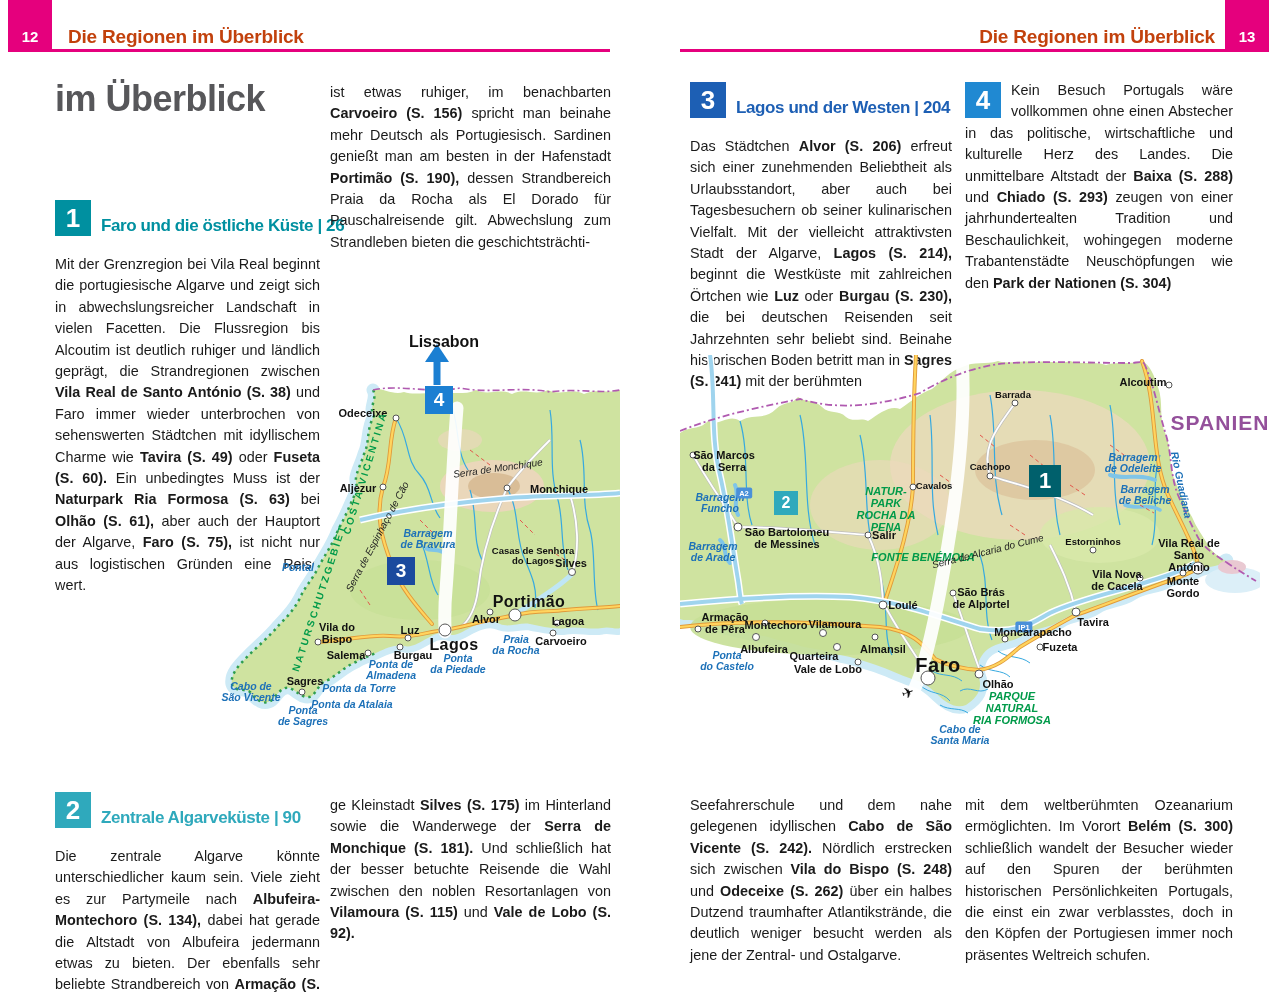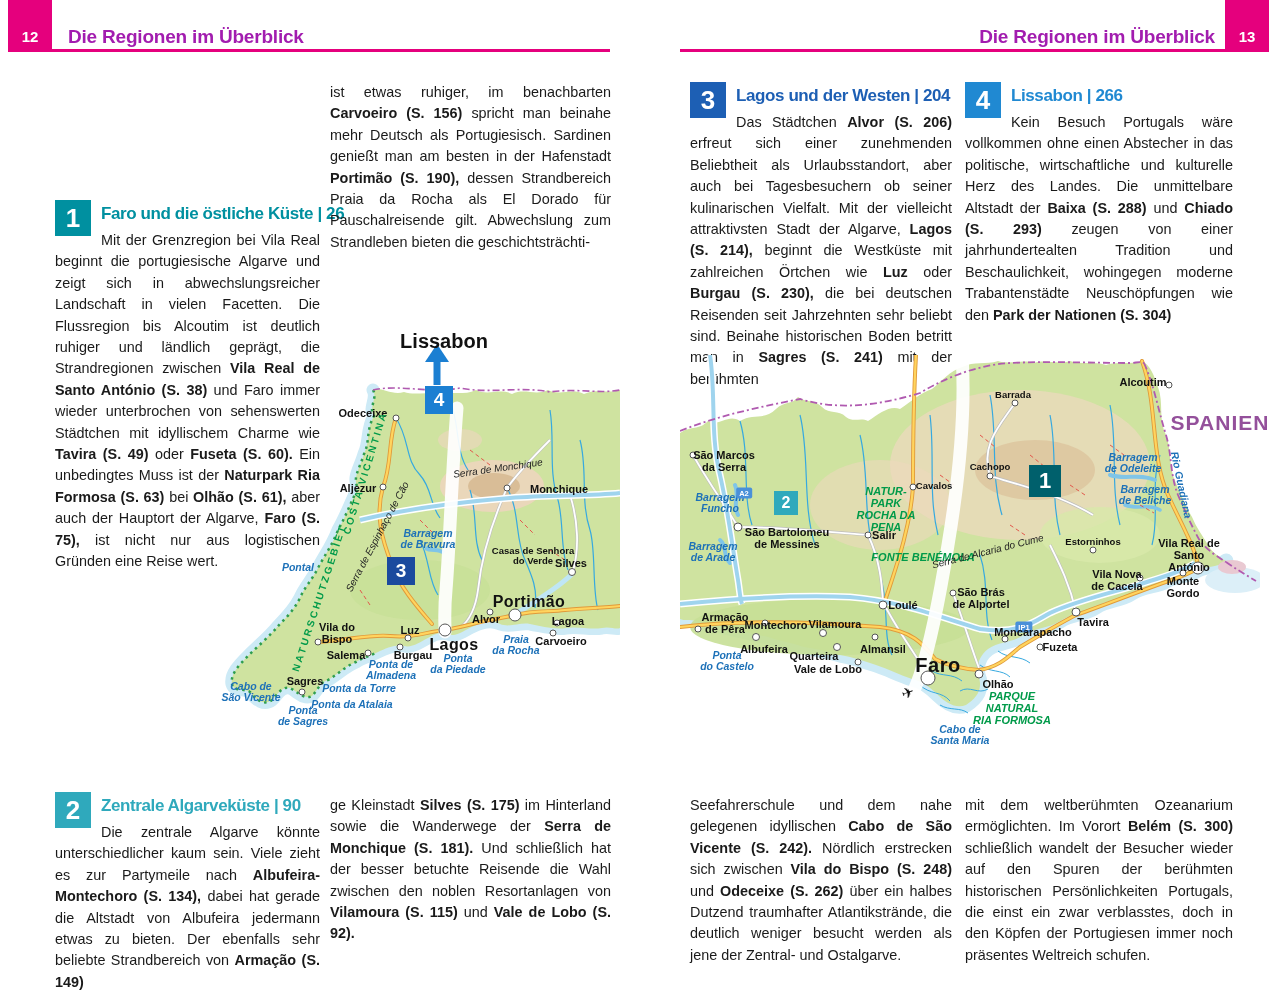--- a/index.html
+++ b/index.html
@@ -3,67 +3,68 @@
 <meta charset="utf-8">
 <style>
   html,body{margin:0;padding:0;background:#ffffff;}
   body{width:1277px;height:1000px;position:relative;overflow:hidden;
        font-family:"Liberation Sans",sans-serif;color:#1a1a1a;}
   .abs{position:absolute;}
   
   .pnbox{position:absolute;top:0;width:44px;height:52px;background:var(--magenta);
          color:#fff;font-weight:bold;font-size:15px;display:flex;align-items:flex-end;
          justify-content:center;padding-bottom:7px;box-sizing:border-box;}
-  .hdr-title{position:absolute;top:26px;font-size:19px;font-weight:bold;color:#a21caf;letter-spacing:-.2px;}
+  .hdr-title{position:absolute;top:26px;font-size:19px;font-weight:bold;color:#c2410c;letter-spacing:-.2px;}
   .hdr-rule{position:absolute;top:49px;height:3px;background:var(--magenta);}
   
   .page-title{position:absolute;left:55px;top:78px;font-size:36px;line-height:41px;
               font-weight:bold;color:#57575a;letter-spacing:-.5px;}
   
   .section{position:absolute;}
   .badge-num{float:left;width:36px;height:36px;color:#fff;font-weight:bold;font-size:26px;
              text-align:center;line-height:36px;margin:2px 10px 2px 0;}
-  .section h2{margin:4px;font-size:17px;font-weight:bold;line-height:24px;letter-spacing:-.4px;white-space:nowrap;}
+  .section h2{margin:16px;font-size:17px;font-weight:bold;line-height:24px;letter-spacing:-.4px;white-space:nowrap;}
   .body{font-size:14.4px;line-height:21.4px;text-align:justify;}
   .b{font-weight:bold;}
   
   .map{position:absolute;}
   .map svg{position:absolute;left:0;top:0;}
   .layer{position:absolute;left:0;top:0;right:0;bottom:0;}
   .map-label{position:absolute;white-space:pre-line;text-align:center;line-height:1.08;
              transform:translate(-50%,-50%);font-size:11px;color:#111;}
   .town{font-size:11px;font-weight:bold;}
   .town-sm{font-size:9.5px;font-weight:bold;}
   .city{font-size:16px;font-weight:bold;letter-spacing:.4px;}
   .city-lg{font-size:20px;font-weight:bold;letter-spacing:.6px;}
   .water{font-size:10.5px;font-weight:bold;font-style:italic;color:var(--water);}
   .park{font-size:11px;font-weight:bold;font-style:italic;color:var(--park);}
   .serra{font-size:10px;font-style:italic;color:#222;white-space:nowrap;}
   .nature{font-size:10px;font-weight:bold;color:var(--park);letter-spacing:2.5px;white-space:nowrap;}
   .spain{font-size:21px;font-weight:bold;color:var(--spain);letter-spacing:1px;}
   .shield{font-size:7.5px;font-weight:bold;font-style:normal;color:#fff;background:#4a90d9;
           padding:1px 3px;border-radius:2px;line-height:1.2;}
-  .lisbon{font-size:20px;font-weight:bold;}
+  .lisbon{font-size:16px;font-weight:bold;}
   .plane{font-size:15px;}
   .badge{color:#fff;font-weight:bold;text-align:center;white-space:nowrap;}
   .map-marker{position:absolute;border:1.6px solid #555;background:#fff;border-radius:50%;
               transform:translate(-50%,-50%);box-sizing:border-box;}
 </style>
 </head>
 <body>
 
 <div class="pnbox" style="left:8px">12</div>
 <div class="hdr-title" style="left:68px">Die Regionen im Überblick</div>
 <div class="hdr-rule" style="left:52px;width:558px"></div>
 
 <div class="pnbox" style="left:1225px">13</div>
 <div class="hdr-title" style="right:62px;left:auto">Die Regionen im Überblick</div>
 <div class="hdr-rule" style="left:680px;width:545px"></div>
 
 <div class="page-title">
+  <div>im Überblick</div>
 </div>
 
 <div class="section" style="left:55px;top:198px;width:265px">
   <div class="badge-num" style="background: rgb(0, 144, 160);">1</div>
   <h2 style="color: rgb(0, 144, 160);">Faro und die östliche Küste | 26</h2>
   <div class="body"><span>Mit der Grenzregion bei Vila Real beginnt die portugiesische Algarve und zeigt sich in abwechslungsreicher Landschaft in vielen Facetten. Die Flussregion bis Alcoutim ist deutlich ruhiger und ländlich geprägt, die Strandregionen zwischen </span><span class="b">Vila Real de Santo António (S. 38)</span><span> und Faro immer wieder unterbrochen von sehenswerten Städtchen mit idyllischem Charme wie </span><span class="b">Tavira (S. 49)</span><span> oder </span><span class="b">Fuseta (S. 60).</span><span> Ein unbedingtes Muss ist der </span><span class="b">Naturpark Ria Formosa (S. 63)</span><span> bei </span><span class="b">Olhão (S. 61),</span><span> aber auch der Hauptort der Algarve, </span><span class="b">Faro (S. 75),</span><span> ist nicht nur aus logistischen Gründen eine Reise wert.</span></div>
 </div>
 
 <div class="body abs" style="left:330px;top:82px;width:281px"><span>ist etwas ruhiger, im benachbarten </span><span class="b">Carvoeiro (S. 156)</span><span> spricht man beinahe mehr Deutsch als Portugiesisch. Sardinen genießt man am besten in der Hafenstadt </span><span class="b">Portimão (S. 190),</span><span> dessen Strandbereich Praia da Rocha als El Dorado für Pauschalreisende gilt. Abwechslung zum Strandleben bieten die geschichtsträchti-</span></div>
 
@@ -76,21 +77,20 @@
 <div class="body abs" style="left:330px;top:795px;width:281px"><span>ge Kleinstadt </span><span class="b">Silves (S. 175)</span><span> im Hinterland sowie die Wanderwege der </span><span class="b">Serra de Monchique (S. 181).</span><span> Und schließlich hat der besser betuchte Reisende die Wahl zwischen den noblen Resortanlagen von </span><span class="b">Vilamoura (S. 115)</span><span> und </span><span class="b">Vale de Lobo (S. 92).</span></div>
 
 <div class="section" style="left:690px;top:80px;width:262px">
   <div class="badge-num" style="background: rgb(29, 95, 180);">3</div>
   <h2 style="color: rgb(29, 95, 180);">Lagos und der Westen | 204</h2>
   <div class="body"><span>Das Städtchen </span><span class="b">Alvor (S. 206)</span><span> erfreut sich einer zunehmenden Beliebtheit als Urlaubsstandort, aber auch bei Tagesbesuchern ob seiner kulinarischen Vielfalt. Mit der vielleicht attraktivsten Stadt der Algarve, </span><span class="b">Lagos (S. 214),</span><span> beginnt die Westküste mit zahlreichen Örtchen wie </span><span class="b">Luz</span><span> oder </span><span class="b">Burgau (S. 230),</span><span> die bei deutschen Reisenden seit Jahrzehnten sehr beliebt sind. Beinahe historischen Boden betritt man in </span><span class="b">Sagres (S. 241)</span><span> mit der berühmten</span></div>
 </div>
 
 <div class="section" style="left:965px;top:80px;width:268px">
   <div class="badge-num" style="background: rgb(32, 137, 210);">4</div>
-  <h2 style="color: rgb(32, 137, 210);">Lissabon | 266</h2>
   <div class="body"><span>Kein Besuch Portugals wäre vollkommen ohne einen Abstecher in das politische, wirtschaftliche und kulturelle Herz des Landes. Die unmittelbare Altstadt der </span><span class="b">Baixa (S. 288)</span><span> und </span><span class="b">Chiado (S. 293)</span><span> zeugen von einer jahrhundertealten Tradition und Beschaulichkeit, wohingegen moderne Trabantenstädte Neuschöpfungen wie den </span><span class="b">Park der Nationen (S. 304)</span></div>
 </div>
 
 <div class="body abs" style="left:690px;top:795px;width:262px"><span>Seefahrerschule und dem nahe gelegenen idyllischen </span><span class="b">Cabo de São Vicente (S. 242).</span><span> Nördlich erstrecken sich zwischen </span><span class="b">Vila do Bispo (S. 248)</span><span> und </span><span class="b">Odeceixe (S. 262)</span><span> über ein halbes Dutzend traumhafter Atlantikstrände, die deutlich weniger besucht werden als jene der Zentral- und Ostalgarve.</span></div>
 <div class="body abs" style="left:965px;top:795px;width:268px"><span>mit dem weltberühmten Ozeanarium ermöglichten. Im Vorort </span><span class="b">Belém (S. 300)</span><span> schließlich wandelt der Besucher wieder auf den Spuren der berühmten historischen Persönlichkeiten Portugals, die einst ein zwar verblasstes, doch in den Köpfen der Portugiesen immer noch präsentes Weltreich schufen.</span></div>
 
 <div class="map" style="left:220px;top:290px;width:400px;height:480px">
   <svg width="400" height="480" viewBox="0 0 400 480">
 
     <path d="M153,100 C158,108 148,118 154,126 C146,140 150,152 144,164 C140,178 132,188 138,198 C130,214 126,226 118,240 C112,256 104,266 98,278 C92,290 84,298 80,308 C74,320 66,328 58,336 C50,346 38,356 28,366 C20,374 10,384 12,394 C14,402 24,398 30,402 C36,410 44,416 52,410 C58,404 62,396 70,398 C78,402 84,410 92,406 C98,400 100,392 108,390 C118,384 126,376 136,372 C142,368 150,366 158,362 C166,358 176,354 184,356 C192,358 200,352 208,348 C214,344 220,342 228,344 C236,348 244,340 254,336 C262,332 272,330 280,334 C290,338 300,332 310,334 C322,336 334,340 346,338 C358,336 370,340 382,338 C390,336 396,340 400,338" fill="none" stroke="#cdeaf6" stroke-width="13" stroke-linecap="round"></path>
@@ -182,21 +182,21 @@
       <div class="map-label town" style="left: 138px; top: 199px; transform: translate(-50%, -50%);">Aljezur</div>
       <div class="map-label serra" style="left: 278px; top: 179px; transform: translate(-50%, -50%) rotate(-8deg);">Serra de Monchique</div>
       <div class="map-label town" style="left: 325px; top: 200px; transform: translate(-50%, -50%); padding-left: 28px;">Monchique</div>
       <div class="map-label water" style="left: 208px; top: 249px; transform: translate(-50%, -50%);">Barragem
 de Bravura</div>
       <div class="map-label serra" style="left: 158px; top: 247px; transform: translate(-50%, -50%) rotate(-62deg);">Serra de Espinhaço de Cão</div>
       <div class="map-label nature" style="left: 100px; top: 308px; transform: translate(-50%, -50%) rotate(-72deg);">NATURSCHUTZGEBIET</div>
       <div class="map-label nature" style="left: 146px; top: 183px; transform: translate(-50%, -50%) rotate(-73deg);">COSTA VICENTINA</div>
       <div class="map-label water" style="left: 78px; top: 278px; transform: translate(-50%, -50%);">Pontal</div>
       <div class="map-label town-sm" style="left: 313px; top: 266px; transform: translate(-50%, -50%);">Casas de Senhora
-do Verde</div>
+do Lagos</div>
       <div class="map-label town" style="left: 351px; top: 274px; transform: translate(-50%, -50%);">Silves</div>
       <div class="map-label city" style="left: 309px; top: 312px; transform: translate(-50%, -50%);">Portimão</div>
       <div class="map-label town" style="left: 266px; top: 330px; transform: translate(-50%, -50%);">Alvor</div>
       <div class="map-label town" style="left: 348px; top: 332px; transform: translate(-50%, -50%);">Lagoa</div>
       <div class="map-label town" style="left: 341px; top: 352px; transform: translate(-50%, -50%);">Carvoeiro</div>
       <div class="map-label water" style="left: 296px; top: 355px; transform: translate(-50%, -50%);">Praia
 da Rocha</div>
       <div class="map-label town" style="left: 190px; top: 341px; transform: translate(-50%, -50%);">Luz</div>
       <div class="map-label town" style="left: 193px; top: 366px; transform: translate(-50%, -50%);">Burgau</div>
       <div class="map-label city" style="left: 234px; top: 355px; transform: translate(-50%, -50%);">Lagos</div>

